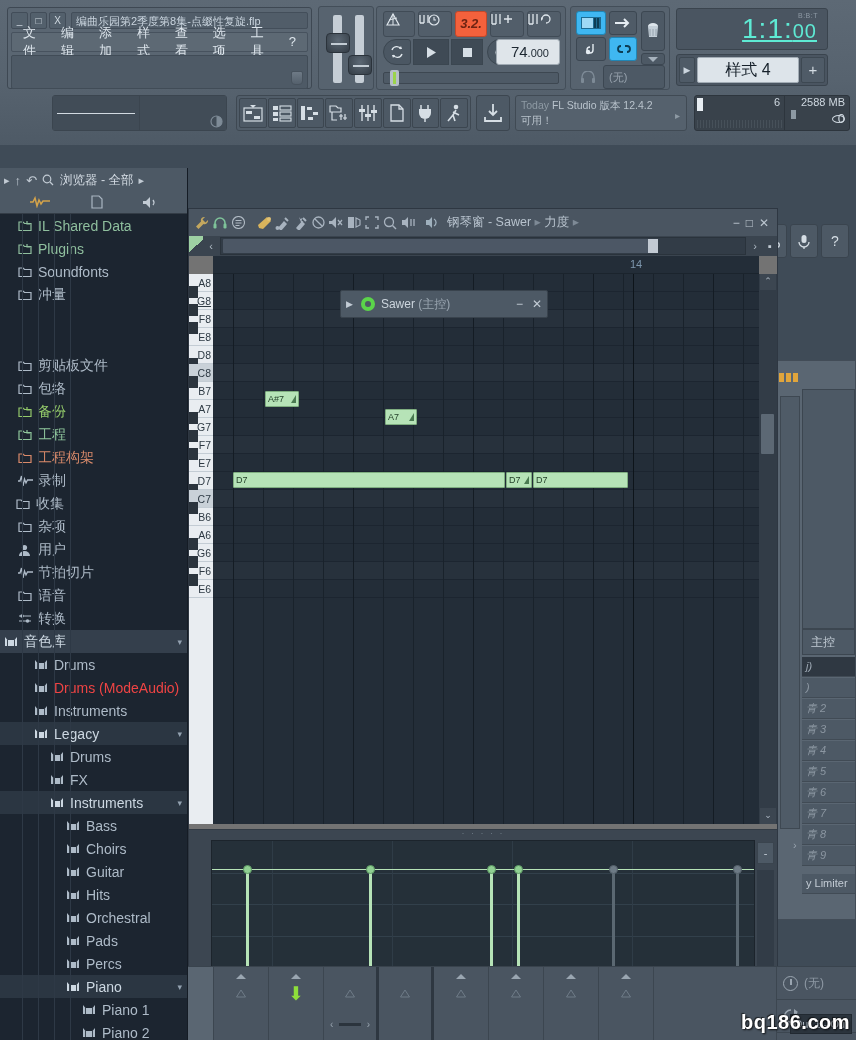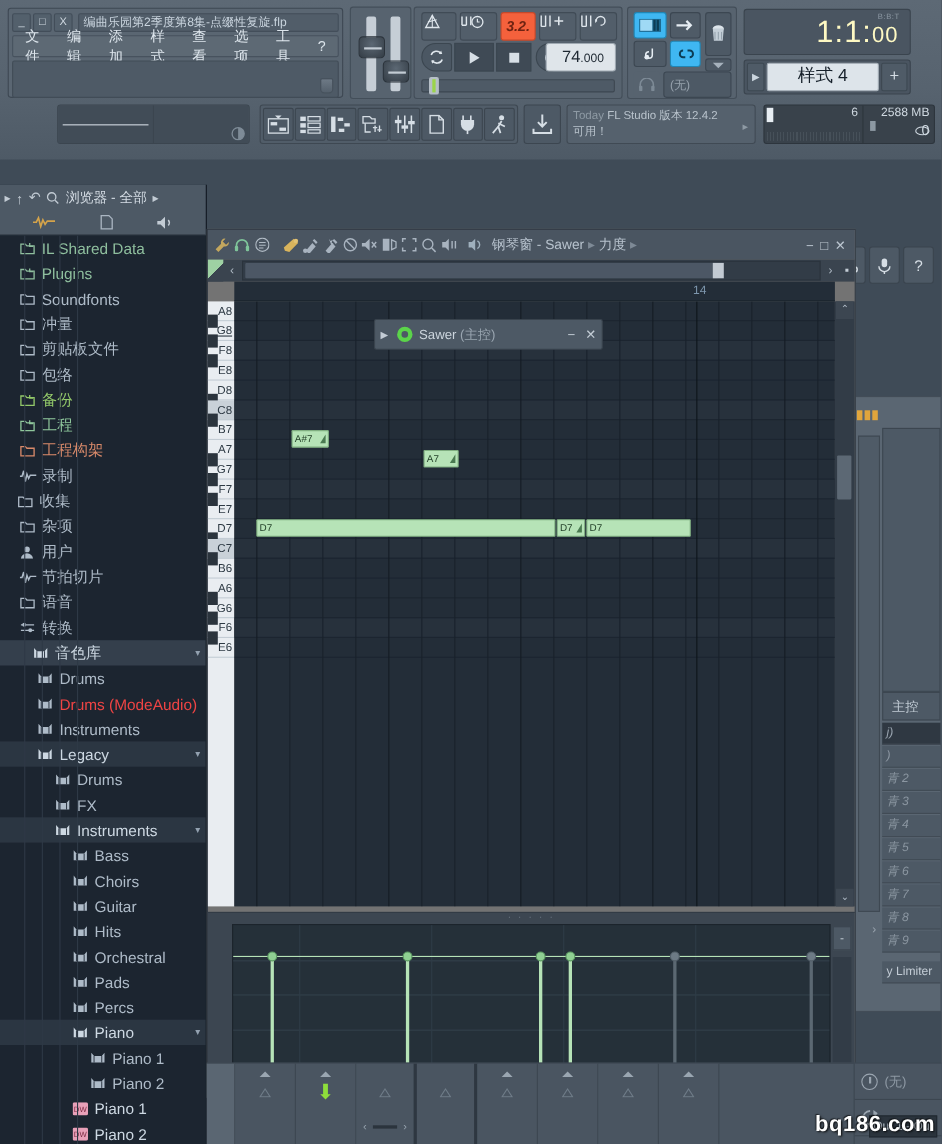--- a/index.html
+++ b/index.html
@@ -128,22 +128,23 @@
   }
   .mbtn.blue { background: #3fb7f2; border-color: #2086b5; color: #0c3d55; }
 
   
   .clockbox {
     position: absolute; left: 676px; top: 8px; width: 152px; height: 42px;
     background: #4a5561; border: 1px solid #3a444e; border-radius: 3px;
   }
   .clocktxt {
     position: absolute; right: 10px; top: 4px;
-    color: #fef9c3; font-size: 28px; font-family: "Liberation Sans", sans-serif;
+    color: #5eead4; font-size: 28px; font-family: "Liberation Sans", sans-serif;
     letter-spacing: 1px;
+    text-decoration: underline;
   }
   .clocktxt .small { font-size: 20px; }
   .bbt {
     position: absolute; right: 9px; top: 3px;
     color: #8d99a4; font-size: 7px; letter-spacing: .5px;
   }
   .patbox {
     position: absolute; left: 676px; top: 54px; width: 152px; height: 32px;
     background: #4a5561; border: 1px solid #3a444e; border-radius: 3px;
     display: flex; align-items: center;
@@ -875,21 +876,21 @@
           <span style="color: rgb(174, 187, 200);">Soundfonts</span>
         </div>
         <div class="titem" style="padding-left: 18px;">
           <span class="ticon">
             <svg width="14" height="12" viewBox="0 0 14 12">
               <path d="M1 2 h4 l1.5 1.5 h6.5 v7 h-12 z" fill="none" stroke="#aebbc8" stroke-width="1.2"></path>
             </svg>
           </span>
           <span style="color: rgb(174, 187, 200);">冲量</span>
         </div>
-        <div class="titem" style="padding-left: 18px;">
+        <div class="titem" style="padding-left: 18px; margin-top: 48px;">
           <span class="ticon">
             <svg width="14" height="12" viewBox="0 0 14 12">
               <path d="M1 2 h4 l1.5 1.5 h6.5 v7 h-12 z" fill="none" stroke="#aebbc8" stroke-width="1.2"></path>
             </svg>
           </span>
           <span style="color: rgb(174, 187, 200);">剪贴板文件</span>
         </div>
         <div class="titem" style="padding-left: 18px;">
           <span class="ticon">
             <svg width="14" height="12" viewBox="0 0 14 12">
@@ -976,21 +977,21 @@
         <div class="titem" style="padding-left: 18px;">
           <span class="ticon">
             <svg width="14" height="12" viewBox="0 0 14 12">
               <path d="M1 3 h12 M1 8 h12" stroke="#aebbc8" stroke-width="1.2"></path>
               <circle cx="4" cy="3" r="1.8" fill="#aebbc8"></circle>
               <circle cx="9.5" cy="8" r="1.8" fill="#aebbc8"></circle>
             </svg>
           </span>
           <span style="color: rgb(174, 187, 200);">转换</span>
         </div>
-        <div class="titem sel" style="padding-left: 30px; position: relative;">
+        <div class="titem sel" style="padding-left: 4px; position: relative;">
           <span class="ticon">
             <svg width="14" height="12" viewBox="0 0 14 12">
               <path d="M1 1 l2.5 3 h7 l2.5 -3 v9 h-12 z" fill="#cdd8e2"></path>
               <path d="M3.5 4 v6 M10.5 4 v6" stroke="#2a3541" stroke-width=".9"></path>
             </svg>
           </span>
           <span style="color: rgb(205, 216, 226);">音色库</span>
           <span class="tdisc">▾</span>
         </div>
         <div class="titem" style="padding-left: 34px;">

